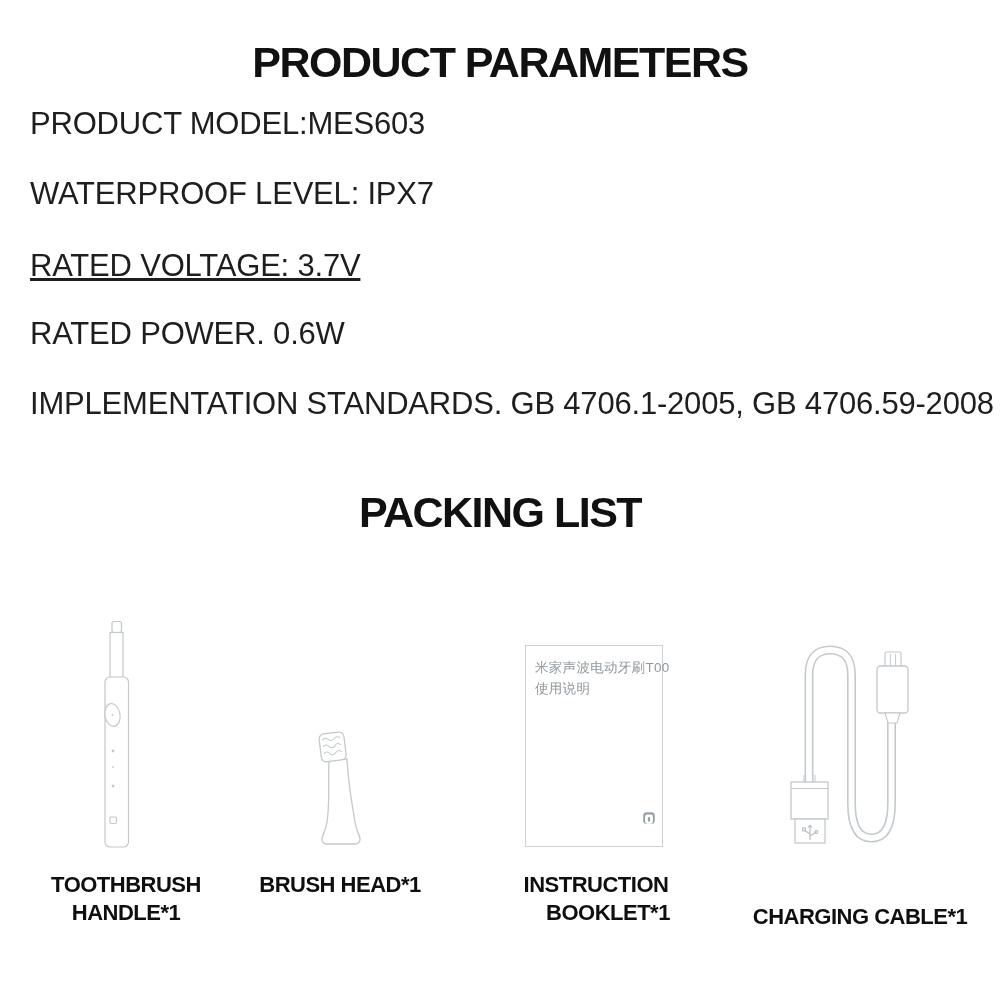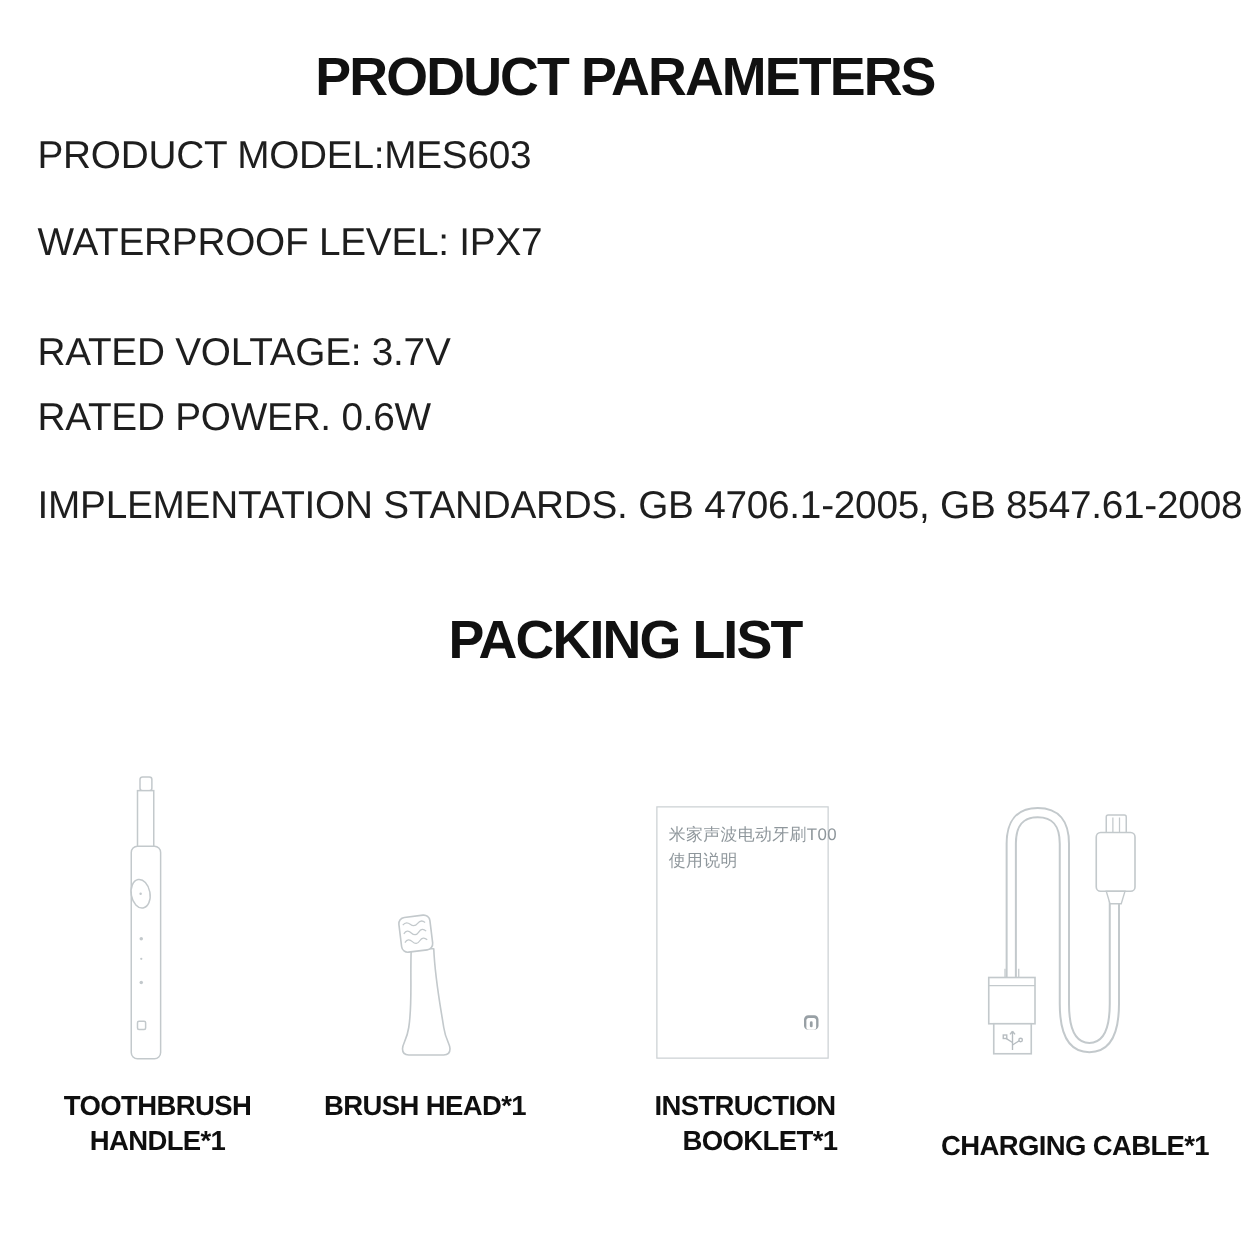--- a/index.html
+++ b/index.html
@@ -38,25 +38,25 @@
 </style>
 </head>
 <body>
 
 <div class="abs section-title" style="top:38px;">PRODUCT PARAMETERS</div>
 
 <div class="abs param-line" style="top:106px;">PRODUCT MODEL:MES603</div>
 
 <div class="abs param-line" style="top:176px;">WATERPROOF LEVEL: IPX7</div>
 
-<div class="abs param-line" style="top:264px;">RATED VOLTAGE: 3.7V</div>
+<div class="abs param-line" style="top:248px;text-decoration:underline;">RATED VOLTAGE: 3.7V</div>
 
 <div class="abs param-line" style="top:316px;">RATED POWER. 0.6W</div>
 
-<div class="abs param-line" style="top:386px;">IMPLEMENTATION STANDARDS. GB 4706.1-2005, GB 8547.61-2008</div>
+<div class="abs param-line" style="top:386px;">IMPLEMENTATION STANDARDS. GB 4706.1-2005, GB 4706.59-2008</div>
 
 <div class="abs section-title" style="top:488px;">PACKING LIST</div>
 
 <div class="abs figure" style="left:96px;top:618px;width:44px;height:232px;">
   <svg width="44" height="232" viewBox="0 0 44 232">
     <g stroke="#c3c9cc" fill="#ffffff" stroke-width="1.2">
       <rect x="16" y="3.5" width="9.5" height="11" rx="2"></rect>
       <rect x="14" y="14.5" width="13" height="45"></rect>
       <rect x="9" y="59" width="23.5" height="170" rx="5"></rect>
       <ellipse cx="16.5" cy="97" rx="7.5" ry="11.5" transform="rotate(-10 16.5 97)"></ellipse>

